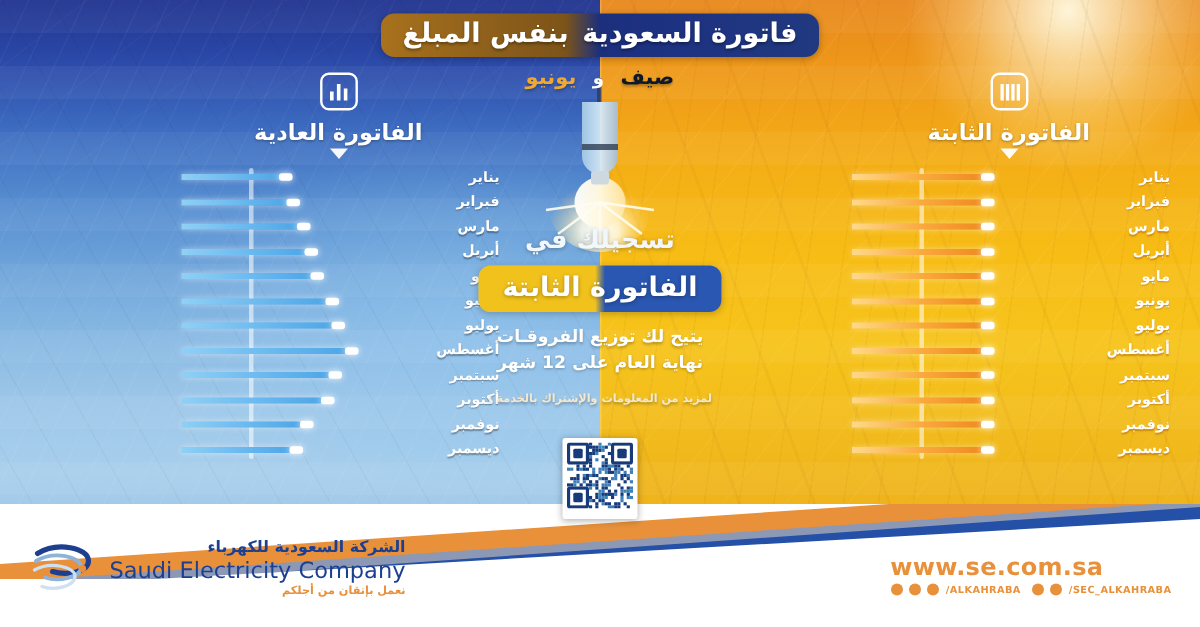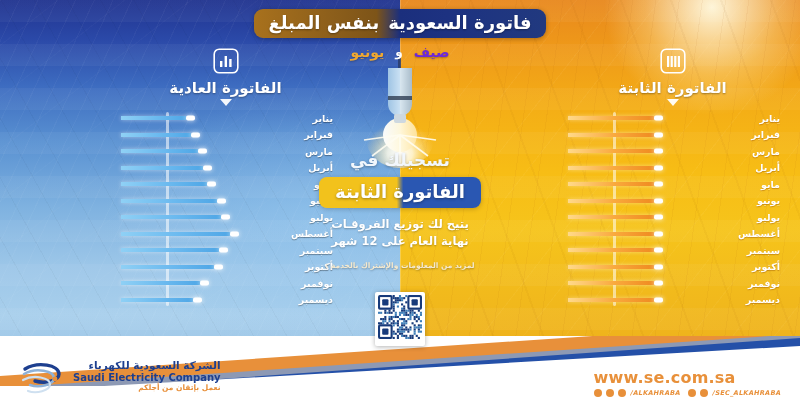--- a/index.html
+++ b/index.html
@@ -67,21 +67,21 @@
     gap:9px;
   }
   .title-pill span {
     color:#ffffff; font-size:18px; font-weight:bold; letter-spacing:.2px;
     white-space:nowrap; text-shadow:0 1px 2px rgba(0,0,0,.35);
   }
   .subtitle {
     position:absolute; top:44px; left:0; width:100%; z-index:9;
     display:flex; justify-content:center; align-items:center; gap:11px; direction:rtl;
   }
-  .sub-hot { color:#6d28d9; font-size:14px; font-weight:bold; text-shadow:0 1px 2px rgba(0,0,0,.3); }
+  .sub-hot { color:#0f172a; font-size:14px; font-weight:bold; text-shadow:0 1px 2px rgba(0,0,0,.3); }
   .sub-and { color:#ffffff; font-size:12px; font-weight:bold; }
   .sub-cold { color:#f0a830; font-size:14px; font-weight:bold; text-shadow:0 1px 2px rgba(0,0,0,.25); }
 
   
   .bulb { position:absolute; left:50%; top:52px; transform:translateX(-50%); z-index:8; }
 
   
   .panel {
     position:absolute; top:48px; width:215px; z-index:7;
   }
@@ -162,31 +162,31 @@
   }
 
   
   .footer { position:absolute; left:0; top:336px; width:800px; height:82px; background:#ffffff; }
   .ribbon { position:absolute; left:0; top:0; width:800px; height:50px; overflow:hidden; }
   .logo-block {
     position:absolute; left:18px; top:24px; display:flex; align-items:flex-start; gap:9px;
   }
   .logo-txt { direction:rtl; text-align:right; line-height:1.12; }
   .lt-ar { font-size:10.5px; font-weight:bold; color:#1d3f8f; letter-spacing:.2px; }
-  .lt-en { font-size:10px; font-weight:bold; color:#1d3f8f; direction:ltr; text-align:left; }
+  .lt-en { font-size:15px; font-weight:normal; color:#1d3f8f; direction:ltr; text-align:left; }
   .lt-sl { font-size:7.5px; color:#e8903a; font-weight:bold; margin-top:1px; }
 
   .web-block { position:absolute; right:16px; top:34px; text-align:left; }
   .web-url { font-size:16px; font-weight:bold; color:#e8903a; letter-spacing:.2px; line-height:1; }
   .social-row { display:flex; align-items:center; gap:4px; margin-top:3px; }
   .sdot {
     width:8px; height:8px; border-radius:50%; background:#e8903a; display:inline-block;
     position:relative;
   }
-  .shandle { font-size:6.5px; font-weight:bold; color:#e8903a; letter-spacing:.3px; margin:0 3px 0 1px;font-style:italic; }
+  .shandle { font-size:6.5px; font-weight:bold; color:#e8903a; letter-spacing:.3px; margin:0 3px 0 1px; }
 </style>
 </head>
 <body>
 
 <div id="poster">
 
   <div class="bg-left"></div>
   <div class="bg-right"></div>
   <div class="tex-left"></div>
   <div class="tex-right"></div>

